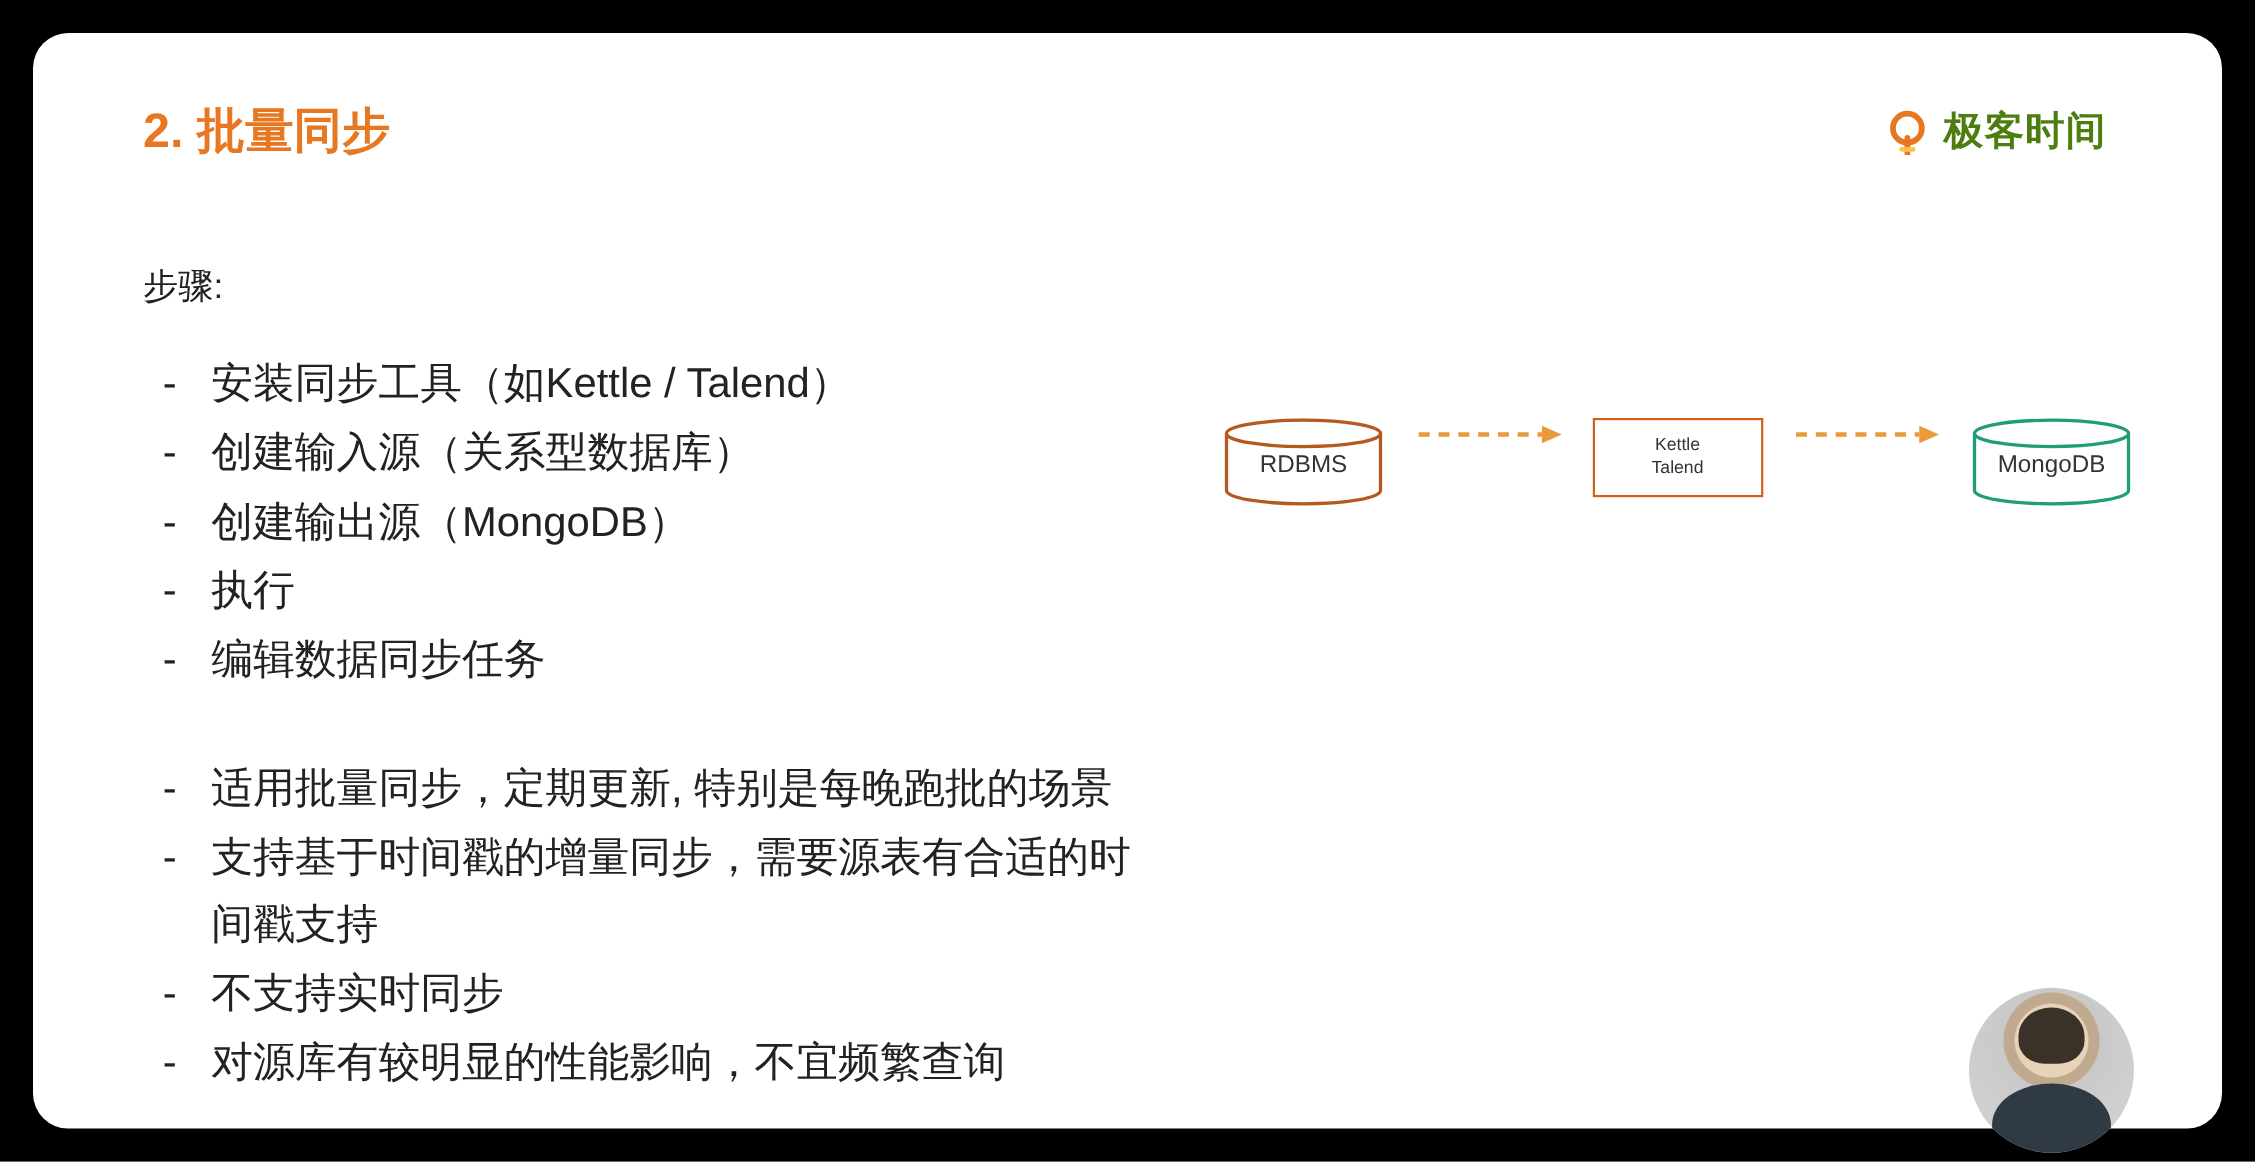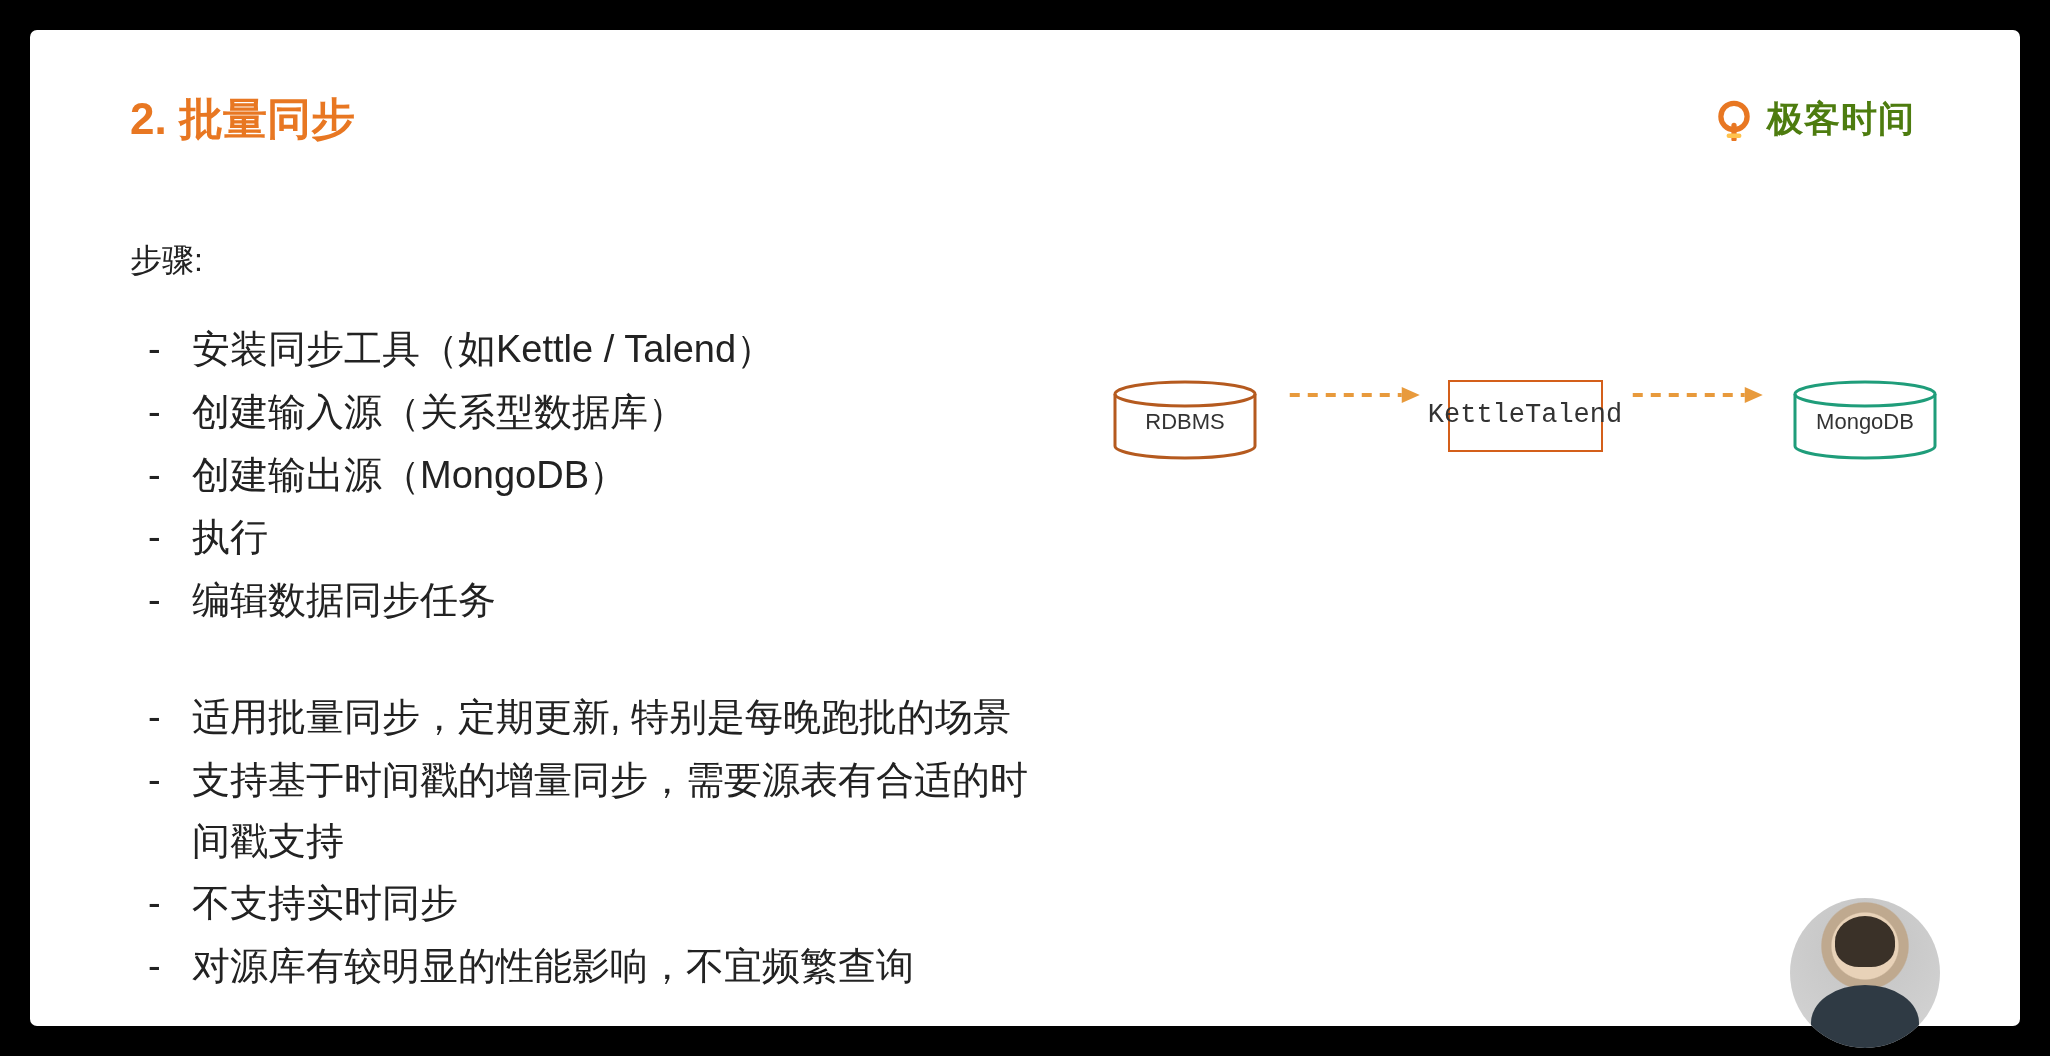--- a/index.html
+++ b/index.html
@@ -9,21 +9,21 @@
       height: 1056px;
       display: flex;
       align-items: center;
       justify-content: center;
       font-family: "PingFang SC", "Microsoft YaHei", Arial, sans-serif;
     }
     .slide {
       background: #fff;
       width: 1990px;
       height: 996px;
-      border-radius: 7px;
+      border-radius: 32px;
       position: relative;
       padding: 60px 100px;
     }
     .title {
       color: #e87722;
       font-size: 44px;
       font-weight: 600;
       margin-bottom: 90px;
     }
     .brand {
@@ -97,26 +97,26 @@
       transform: translate(-50%, -42%);
       font-size: 22px;
       color: #333;
       font-weight: 400;
     }
     .tool-box {
       border: 2px solid #d45f1a;
       width: 155px;
       height: 72px;
       display: flex;
+      flex-direction: column;
       align-items: center;
       justify-content: center;
-      font-size: 27px;
+      font-size: 16px;
       color: #333;
       line-height: 1.3;
-      font-family: Liberation Mono, monospace;
     }
     .arrow {
       flex: 1;
       height: 30px;
       position: relative;
       margin: 0 8px;
     }
     .avatar {
       position: absolute;
       bottom: -22px;

